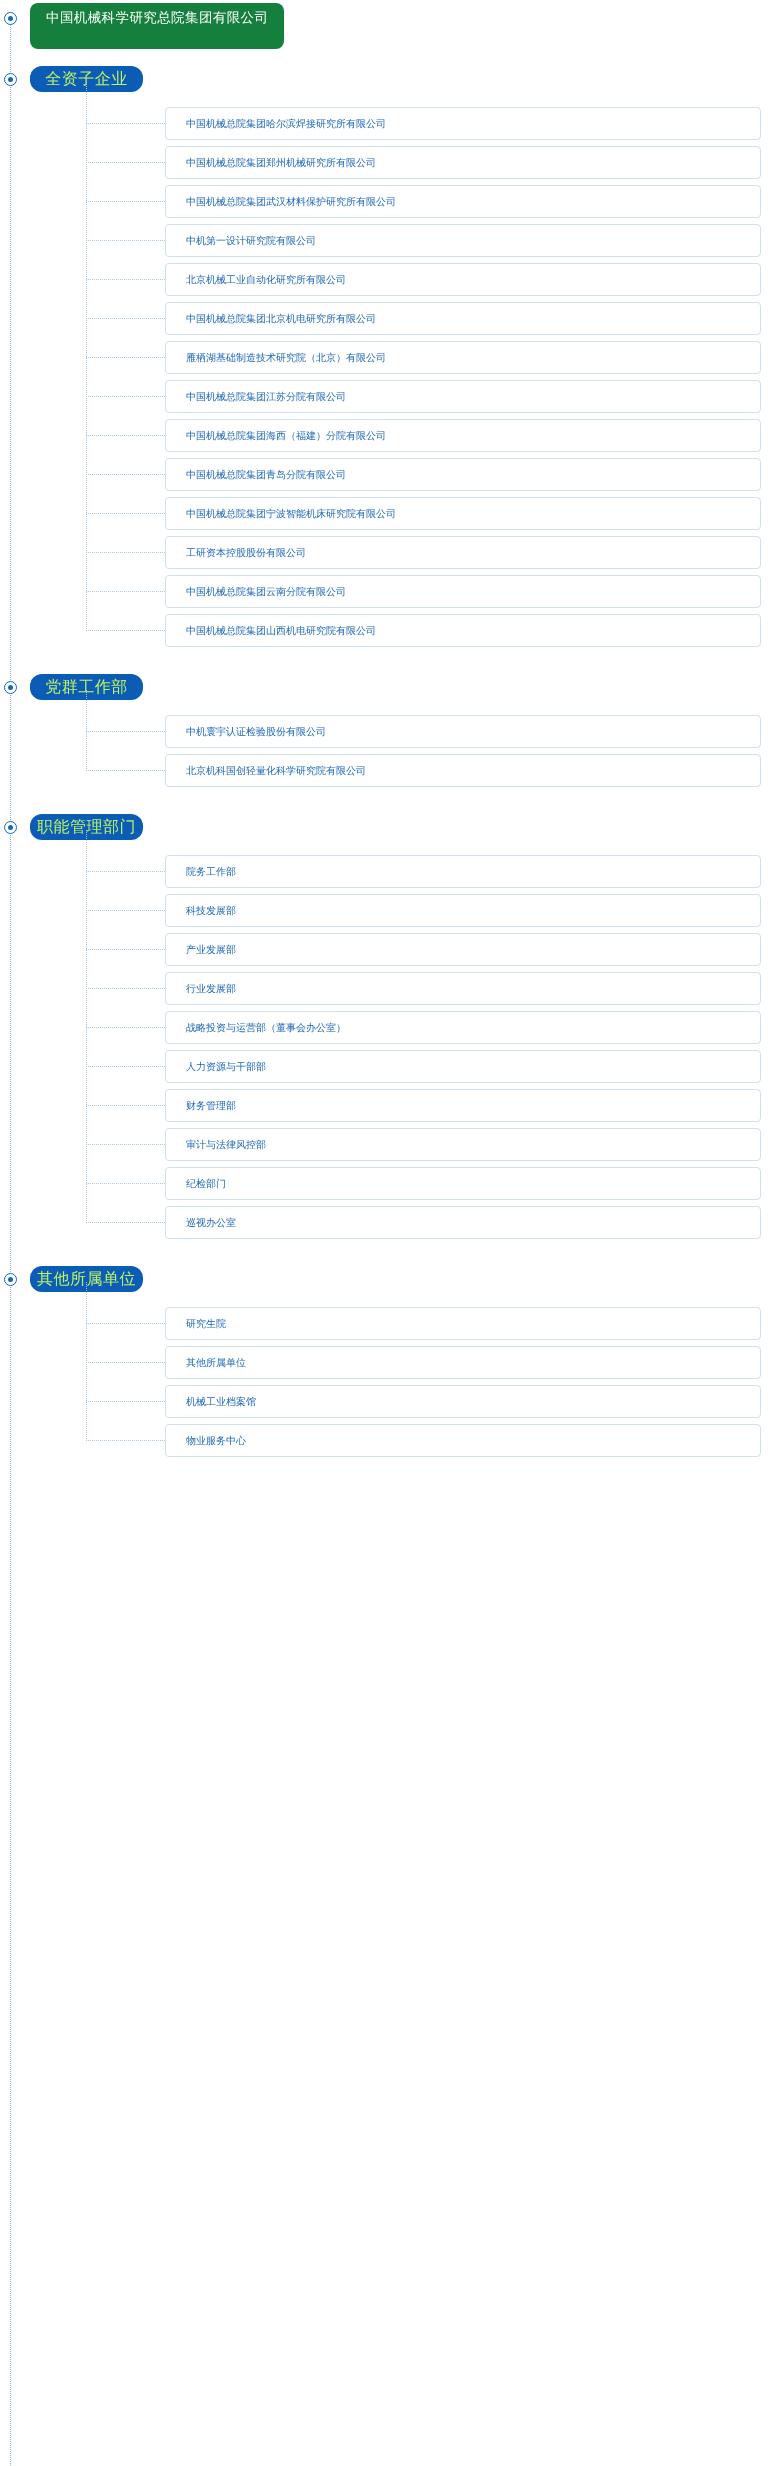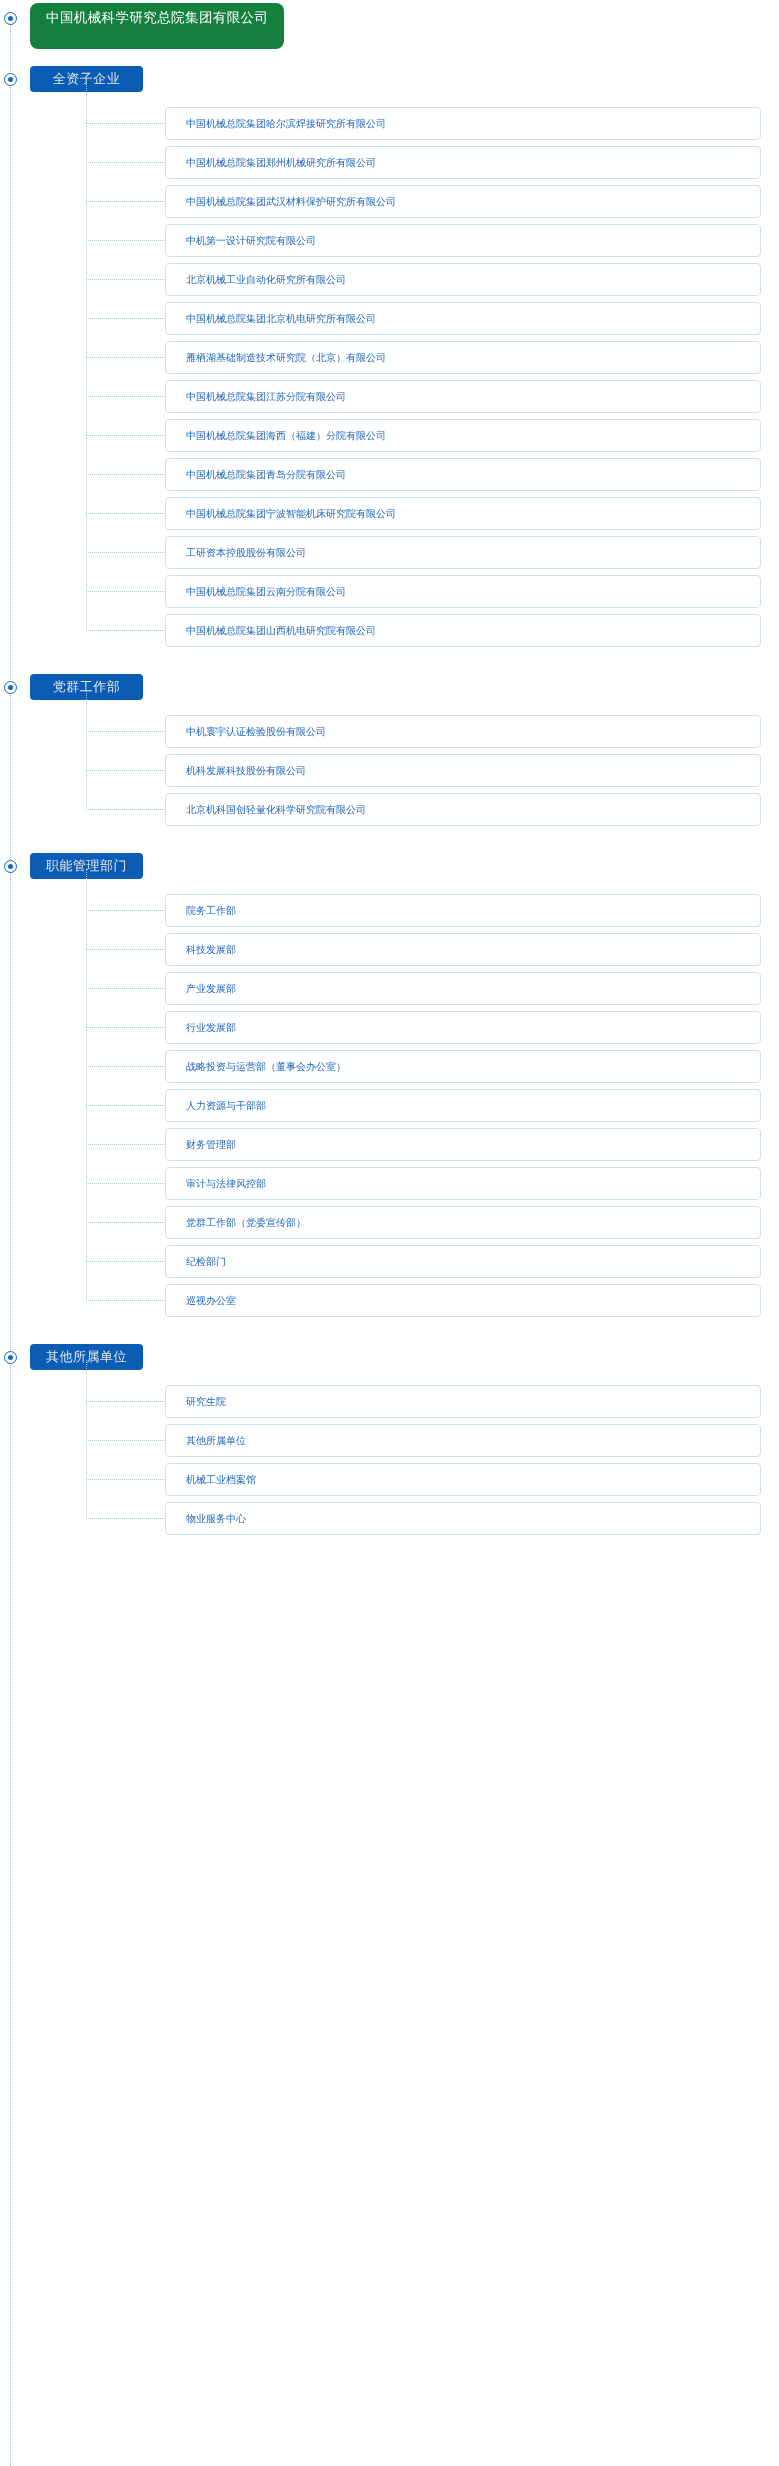--- a/index.html
+++ b/index.html
@@ -82,23 +82,23 @@
     height: 46px;
   }
   .section-badge {
     position: absolute;
     left: 30px;
     top: 8px;
     width: 113px;
     height: 26px;
     line-height: 26px;
     background: #0B5CB5;
-    color: #e5e5e5;
-    font-size: 13px;
-    border-radius: 4px;
+    color: #bef264;
+    font-size: 16px;
+    border-radius: 12px;
     text-align: center;
     letter-spacing: .5px;
   }
   .section-dot { top: 15px; }
 
   
   .children {
     position: relative;
     padding-left: 0;
     margin: 0;
@@ -211,23 +211,20 @@
     <div class="section">
       <div class="section-head">
         <span class="node-dot section-dot"></span>
         <div class="section-badge">党群工作部</div>
       </div>
       <ul class="children">
         <li class="child">
           <div class="child-box">中机寰宇认证检验股份有限公司</div>
         </li>
         <li class="child">
-          <div class="child-box">机科发展科技股份有限公司</div>
-        </li>
-        <li class="child">
           <div class="child-box">北京机科国创轻量化科学研究院有限公司</div>
         </li>
       </ul>
     </div>
     <div class="section-gap"></div>
     <div class="section">
       <div class="section-head">
         <span class="node-dot section-dot"></span>
         <div class="section-badge">职能管理部门</div>
       </div>
@@ -250,23 +247,20 @@
         <li class="child">
           <div class="child-box">人力资源与干部部</div>
         </li>
         <li class="child">
           <div class="child-box">财务管理部</div>
         </li>
         <li class="child">
           <div class="child-box">审计与法律风控部</div>
         </li>
         <li class="child">
-          <div class="child-box">党群工作部（党委宣传部）</div>
-        </li>
-        <li class="child">
           <div class="child-box">纪检部门</div>
         </li>
         <li class="child">
           <div class="child-box">巡视办公室</div>
         </li>
       </ul>
     </div>
     <div class="section-gap"></div>
     <div class="section">
       <div class="section-head">

